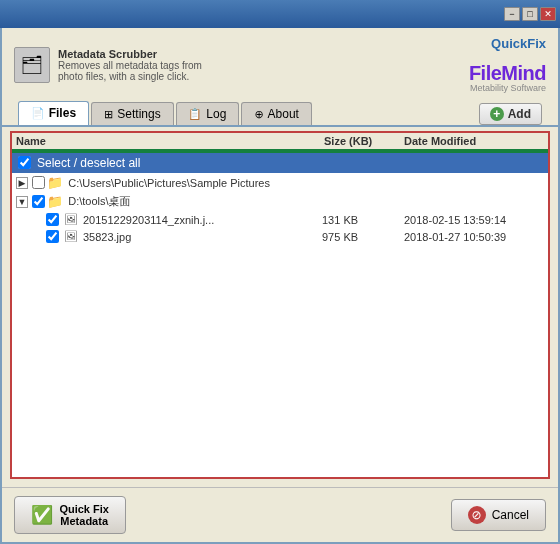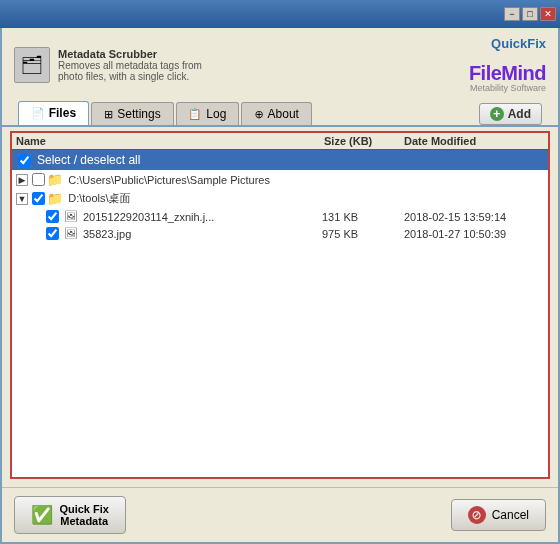--- a/index.html
+++ b/index.html
@@ -191,40 +191,40 @@
       background: white;
       overflow: hidden;
       display: flex;
       flex-direction: column;
     }
 
     
     .col-headers {
       display: flex;
       background: #ece9d8;
-      border-bottom: 1px solid #15803d;
+      border-bottom: 4px solid #15803d;
       padding: 2px 4px;
       font-size: 11px;
       font-weight: bold;
       color: #333;
     }
     .col-name { flex: 1; }
     .col-size { width: 80px; text-align: left; }
     .col-date { width: 140px; text-align: left; }
 
     
     .file-list {
       flex: 1;
       overflow-y: auto;
     }
 
     
     .select-all-row {
       display: flex;
-      align-items: flex-end;
+      align-items: flex-start;
       padding: 3px 6px;
       background: #3b6db5;
       color: white;
       gap: 6px;
       font-size: 12px;
     }
     .select-all-row input[type="checkbox"] {
       width: 13px;
       height: 13px;
     }

